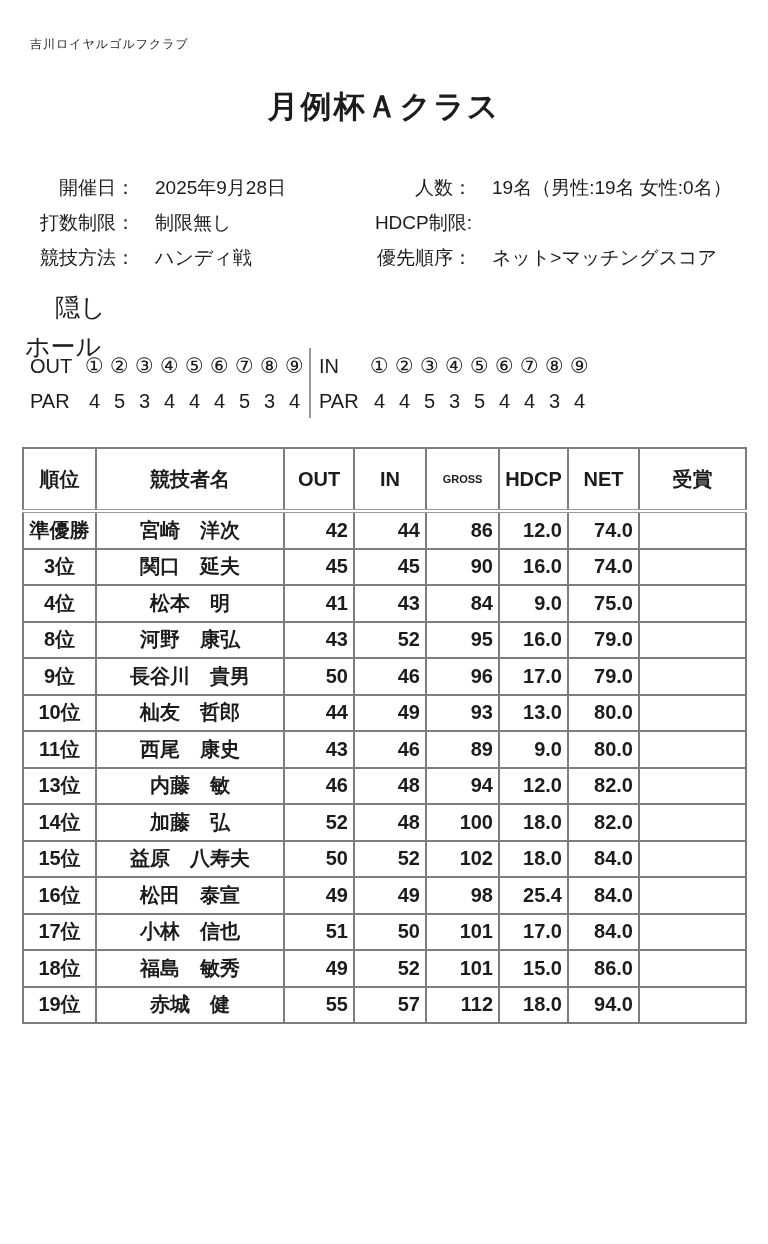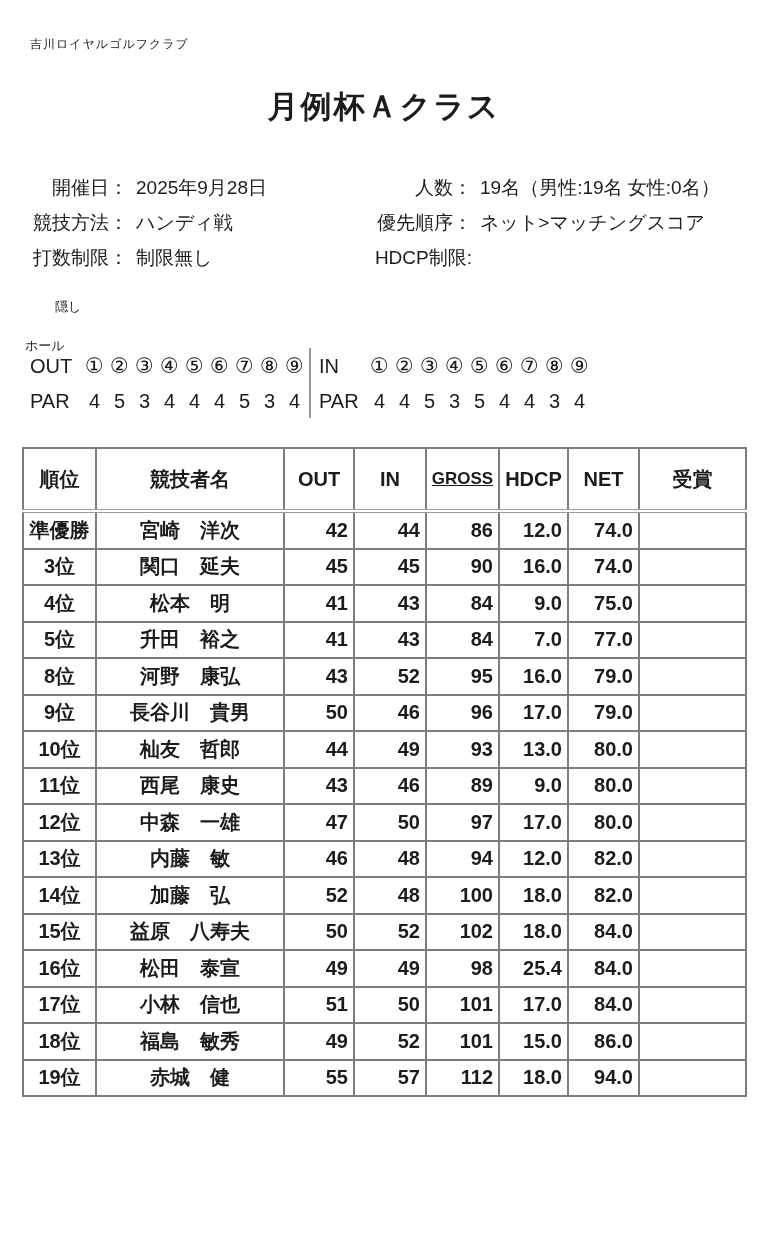--- a/index.html
+++ b/index.html
@@ -10,42 +10,42 @@
   }
   .club-name{position:absolute;left:30px;top:36px;font-size:12px;letter-spacing:1px;}
   .page-title{position:absolute;left:0;top:86px;width:768px;text-align:center;
     font-size:31px;font-weight:bold;letter-spacing:2px;}
   
   .info{position:absolute;left:0;top:170px;width:768px;font-size:19px;}
   .info-row{display:flex;height:35px;align-items:center;}
   .info-cell{display:flex;align-items:center;}
   .info-cell.left{width:372px;}
   .info-cell .lbl{display:inline-block;text-align:right;white-space:pre;}
-  .info-cell.left .lbl{width:128px;}
+  .info-cell.left .lbl{width:128px;padding-left:7px;}
   .info-cell.right .lbl{width:100px;}
-  .info-cell .val{margin-left:8px;white-space:pre;}
+  .info-cell .val{margin-left:20px;white-space:pre;}
   
-  .hidden-label{position:absolute;left:25px;top:292px;width:86px;font-size:13px;line-height:30px;}
+  .hidden-label{position:absolute;left:25px;top:292px;width:86px;font-size:25px;line-height:30px;}
   .hidden-label .l1{display:block;padding-left:30px;}
   .hidden-label .l2{display:block;margin-top:9px;}
   .holes-area{position:absolute;left:30px;top:348px;display:flex;}
   .nine-block{display:grid;grid-template-rows:36px 34px;align-items:center;}
   .nine-block.out{grid-template-columns:52px repeat(9,25px);}
   .nine-block.in{grid-template-columns:48px repeat(9,25px);
     border-left:2px solid #9a9a9a;padding-left:8px;margin-left:2px;}
   .row-label{font-size:20px;}
   .hole-cell{display:inline-block;text-align:center;font-size:21px;}
   .par-cell{display:inline-block;text-align:center;font-size:20px;}
   
   table.results{position:absolute;left:22px;top:447px;border-collapse:collapse;
     table-layout:fixed;width:723px;border:2px solid #a3a3a3;}
   table.results th,table.results td{border:2px solid #7d7d7d;overflow:hidden;}
   table.results th{height:58px;font-size:20px;font-weight:bold;text-align:center;
     border-bottom:4px double #9a9a9a;}
-  table.results th.small{font-size:17px;text-decoration:underline;}
+  table.results th.small{font-size:11px;}
   table.results td{height:32.5px;font-size:20px;font-weight:bold;}
   td.c-rank{text-align:center;}
   td.c-name{text-align:center;white-space:pre;}
   td.c-num{text-align:right;padding-right:5px;}
   td.c-award{background:#ffffff;}
 </style>
 </head>
 <body>
 
 <div class="club-name">吉川ロイヤルゴルフクラブ</div>
@@ -57,36 +57,36 @@
       <span class="lbl">開催日：</span>
       <span class="val">2025年9月28日</span>
     </div>
     <div class="info-cell right">
       <span class="lbl">人数：</span>
       <span class="val">19名（男性:19名 女性:0名）</span>
     </div>
   </div>
   <div class="info-row">
     <div class="info-cell left">
+      <span class="lbl">打数制限：</span>
+      <span class="val">制限無し</span>
+    </div>
+    <div class="info-cell right">
+      <span class="lbl">HDCP制限:</span>
+      <span class="val"></span>
+    </div>
+  </div>
+  <div class="info-row">
+    <div class="info-cell left">
       <span class="lbl">競技方法：</span>
       <span class="val">ハンディ戦</span>
     </div>
     <div class="info-cell right">
       <span class="lbl">優先順序：</span>
       <span class="val">ネット&gt;マッチングスコア</span>
-    </div>
-  </div>
-  <div class="info-row">
-    <div class="info-cell left">
-      <span class="lbl">打数制限：</span>
-      <span class="val">制限無し</span>
-    </div>
-    <div class="info-cell right">
-      <span class="lbl">HDCP制限:</span>
-      <span class="val"></span>
     </div>
   </div>
 </div>
 
 <div class="hidden-label">
   <span class="l1">隠し</span>
   <span class="l2">ホール</span>
 </div>
 
 <div class="holes-area">
@@ -153,30 +153,20 @@
     <td class="c-rank">4位</td>
     <td class="c-name">松本　明</td>
     <td class="c-num">41</td>
     <td class="c-num">43</td>
     <td class="c-num">84</td>
     <td class="c-num">9.0</td>
     <td class="c-num">75.0</td>
     <td class="c-award"></td>
   </tr>
       <tr>
-    <td class="c-rank">5位</td>
-    <td class="c-name">升田　裕之</td>
-    <td class="c-num">41</td>
-    <td class="c-num">43</td>
-    <td class="c-num">84</td>
-    <td class="c-num">7.0</td>
-    <td class="c-num">77.0</td>
-    <td class="c-award"></td>
-  </tr>
-      <tr>
     <td class="c-rank">8位</td>
     <td class="c-name">河野　康弘</td>
     <td class="c-num">43</td>
     <td class="c-num">52</td>
     <td class="c-num">95</td>
     <td class="c-num">16.0</td>
     <td class="c-num">79.0</td>
     <td class="c-award"></td>
   </tr>
       <tr>
@@ -203,30 +193,20 @@
     <td class="c-rank">11位</td>
     <td class="c-name">西尾　康史</td>
     <td class="c-num">43</td>
     <td class="c-num">46</td>
     <td class="c-num">89</td>
     <td class="c-num">9.0</td>
     <td class="c-num">80.0</td>
     <td class="c-award"></td>
   </tr>
       <tr>
-    <td class="c-rank">12位</td>
-    <td class="c-name">中森　一雄</td>
-    <td class="c-num">47</td>
-    <td class="c-num">50</td>
-    <td class="c-num">97</td>
-    <td class="c-num">17.0</td>
-    <td class="c-num">80.0</td>
-    <td class="c-award"></td>
-  </tr>
-      <tr>
     <td class="c-rank">13位</td>
     <td class="c-name">内藤　敏</td>
     <td class="c-num">46</td>
     <td class="c-num">48</td>
     <td class="c-num">94</td>
     <td class="c-num">12.0</td>
     <td class="c-num">82.0</td>
     <td class="c-award"></td>
   </tr>
       <tr>

